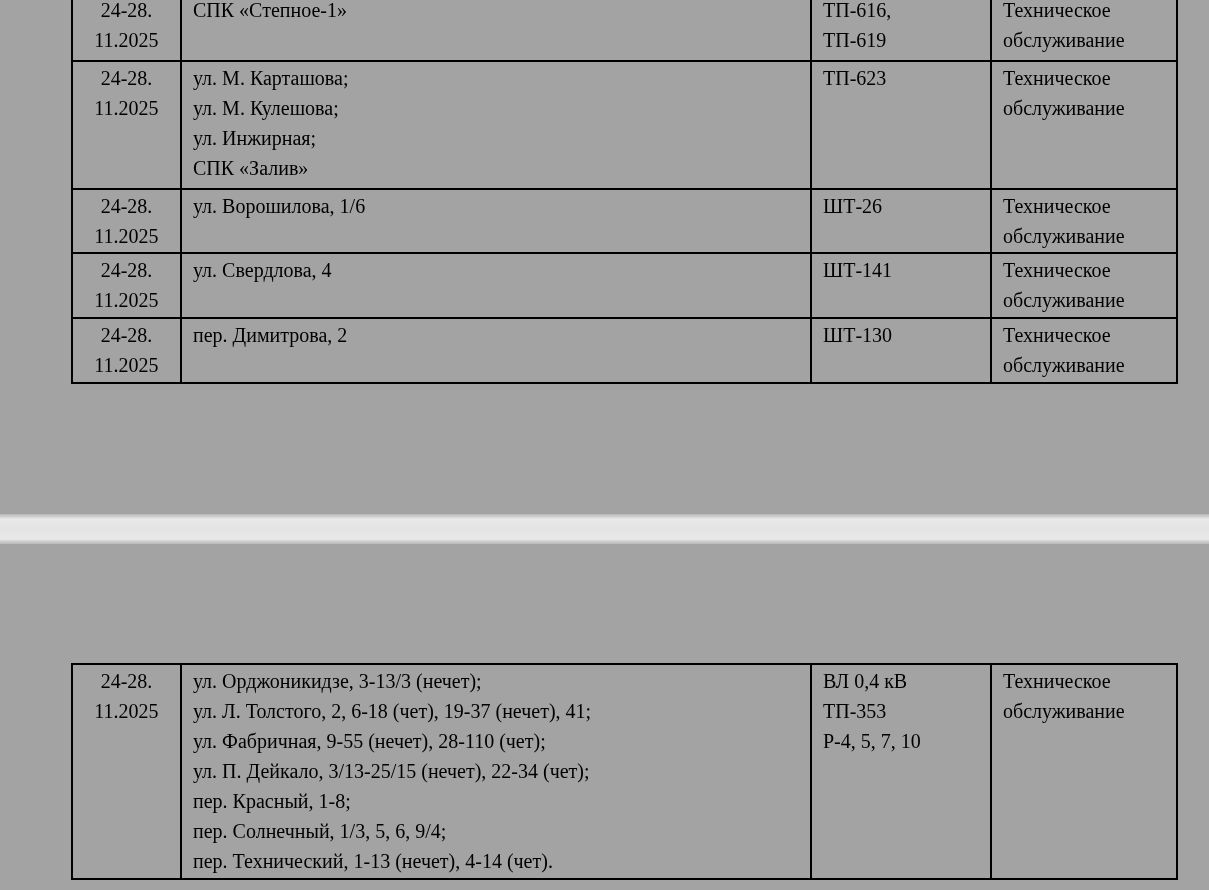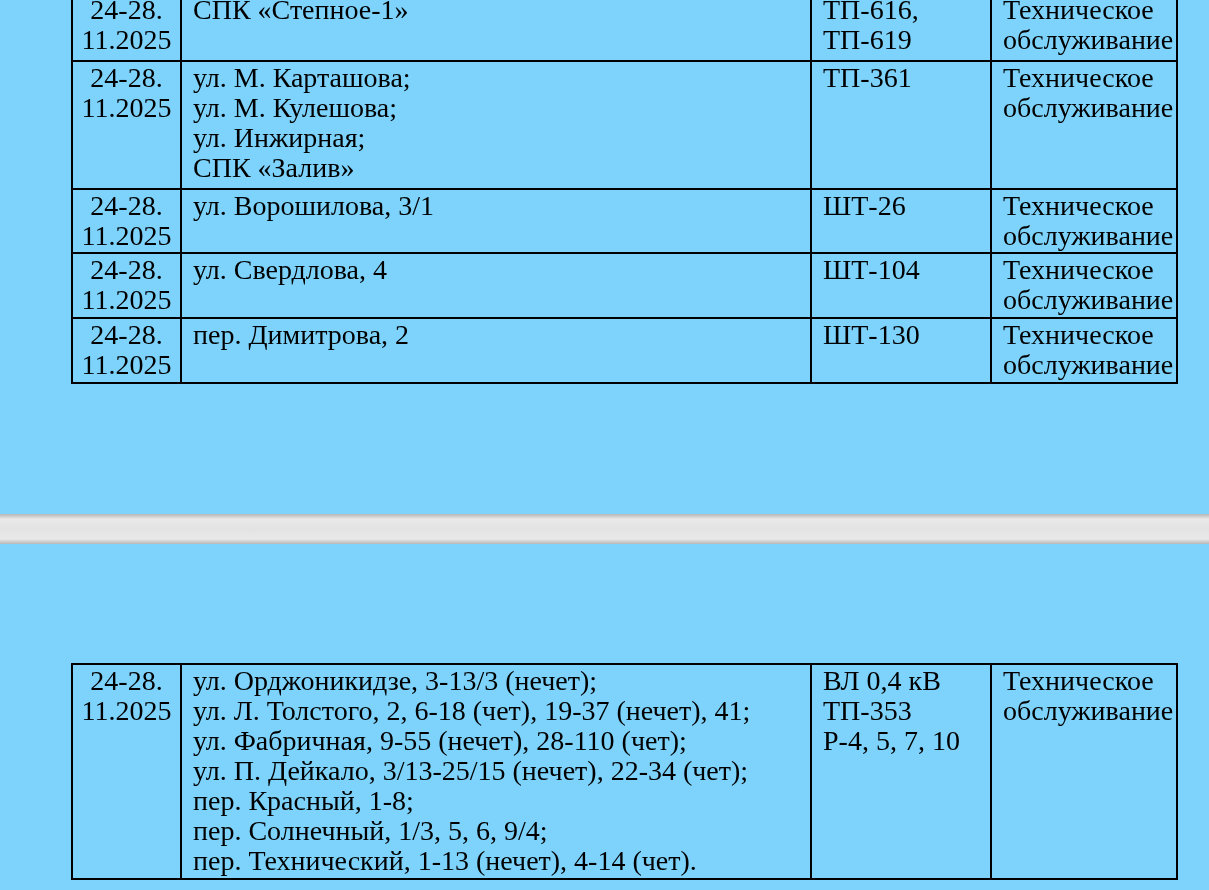--- a/index.html
+++ b/index.html
@@ -1,23 +1,23 @@
 <!DOCTYPE html>
 <html><head>
 <meta charset="utf-8">
 <style>
   html, body { margin: 0; padding: 0; background: #ffffff; }
   .viewport {
     position: relative;
     width: 1209px;
     height: 890px;
     overflow: hidden;
-    background: #7dd3fc;
+    background: #a3a3a3;
     font-family: "Liberation Serif", "DejaVu Serif", serif;
-    font-size: 28px;
+    font-size: 20px;
     line-height: 30px;
     color: #000000;
   }
   .page { position: absolute; left: 0; width: 100%; }
   .grid {
     border-collapse: collapse;
     table-layout: fixed;
     position: absolute;
     left: 71px;
     width: 1105px;
@@ -73,37 +73,37 @@
           <td class="c-work">Техническое
 обслуживание</td>
         </tr>
         <tr class="r2">
           <td class="c-date">24-28.
 11.2025</td>
           <td class="c-address">ул. М. Карташова;
 ул. М. Кулешова;
 ул. Инжирная;
 СПК «Залив»</td>
-          <td class="c-equipment">ТП-361</td>
+          <td class="c-equipment">ТП-623</td>
           <td class="c-work">Техническое
 обслуживание</td>
         </tr>
         <tr class="r3">
           <td class="c-date">24-28.
 11.2025</td>
-          <td class="c-address">ул. Ворошилова, 3/1</td>
+          <td class="c-address">ул. Ворошилова, 1/6</td>
           <td class="c-equipment">ШТ-26</td>
           <td class="c-work">Техническое
 обслуживание</td>
         </tr>
         <tr class="r4">
           <td class="c-date">24-28.
 11.2025</td>
           <td class="c-address">ул. Свердлова, 4</td>
-          <td class="c-equipment">ШТ-104</td>
+          <td class="c-equipment">ШТ-141</td>
           <td class="c-work">Техническое
 обслуживание</td>
         </tr>
         <tr class="r5">
           <td class="c-date">24-28.
 11.2025</td>
           <td class="c-address">пер. Димитрова, 2</td>
           <td class="c-equipment">ШТ-130</td>
           <td class="c-work">Техническое
 обслуживание</td>

